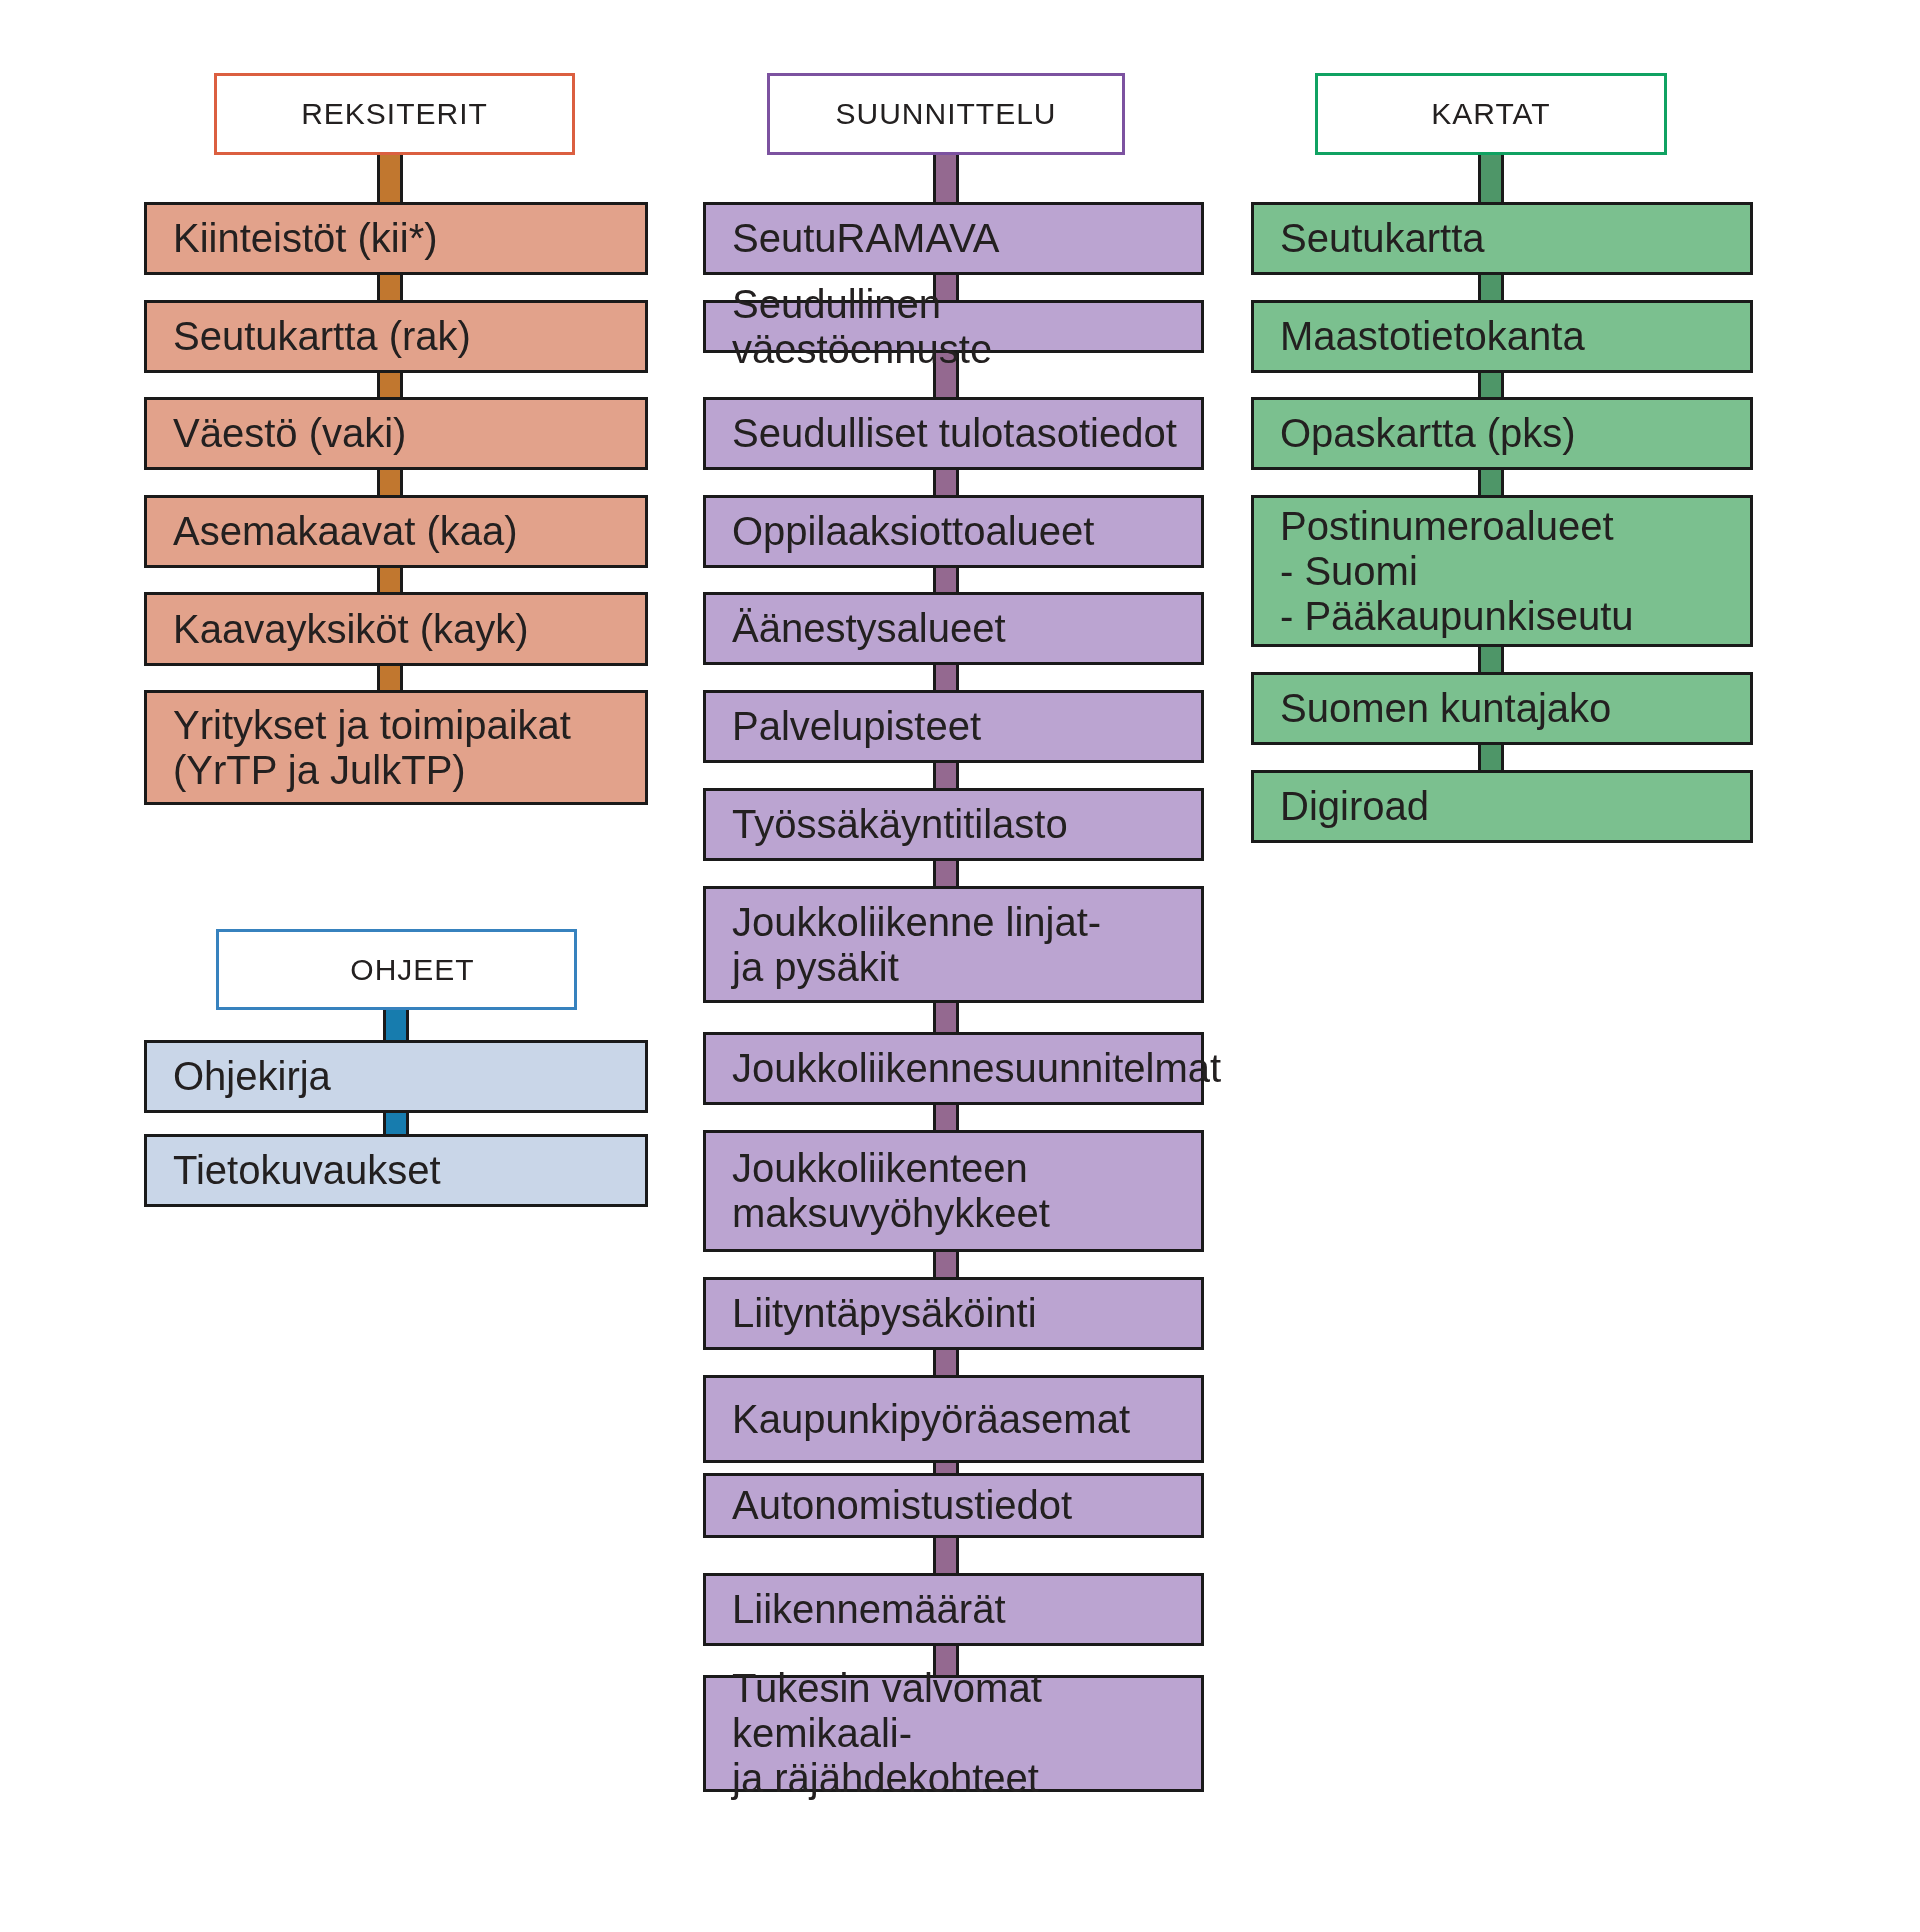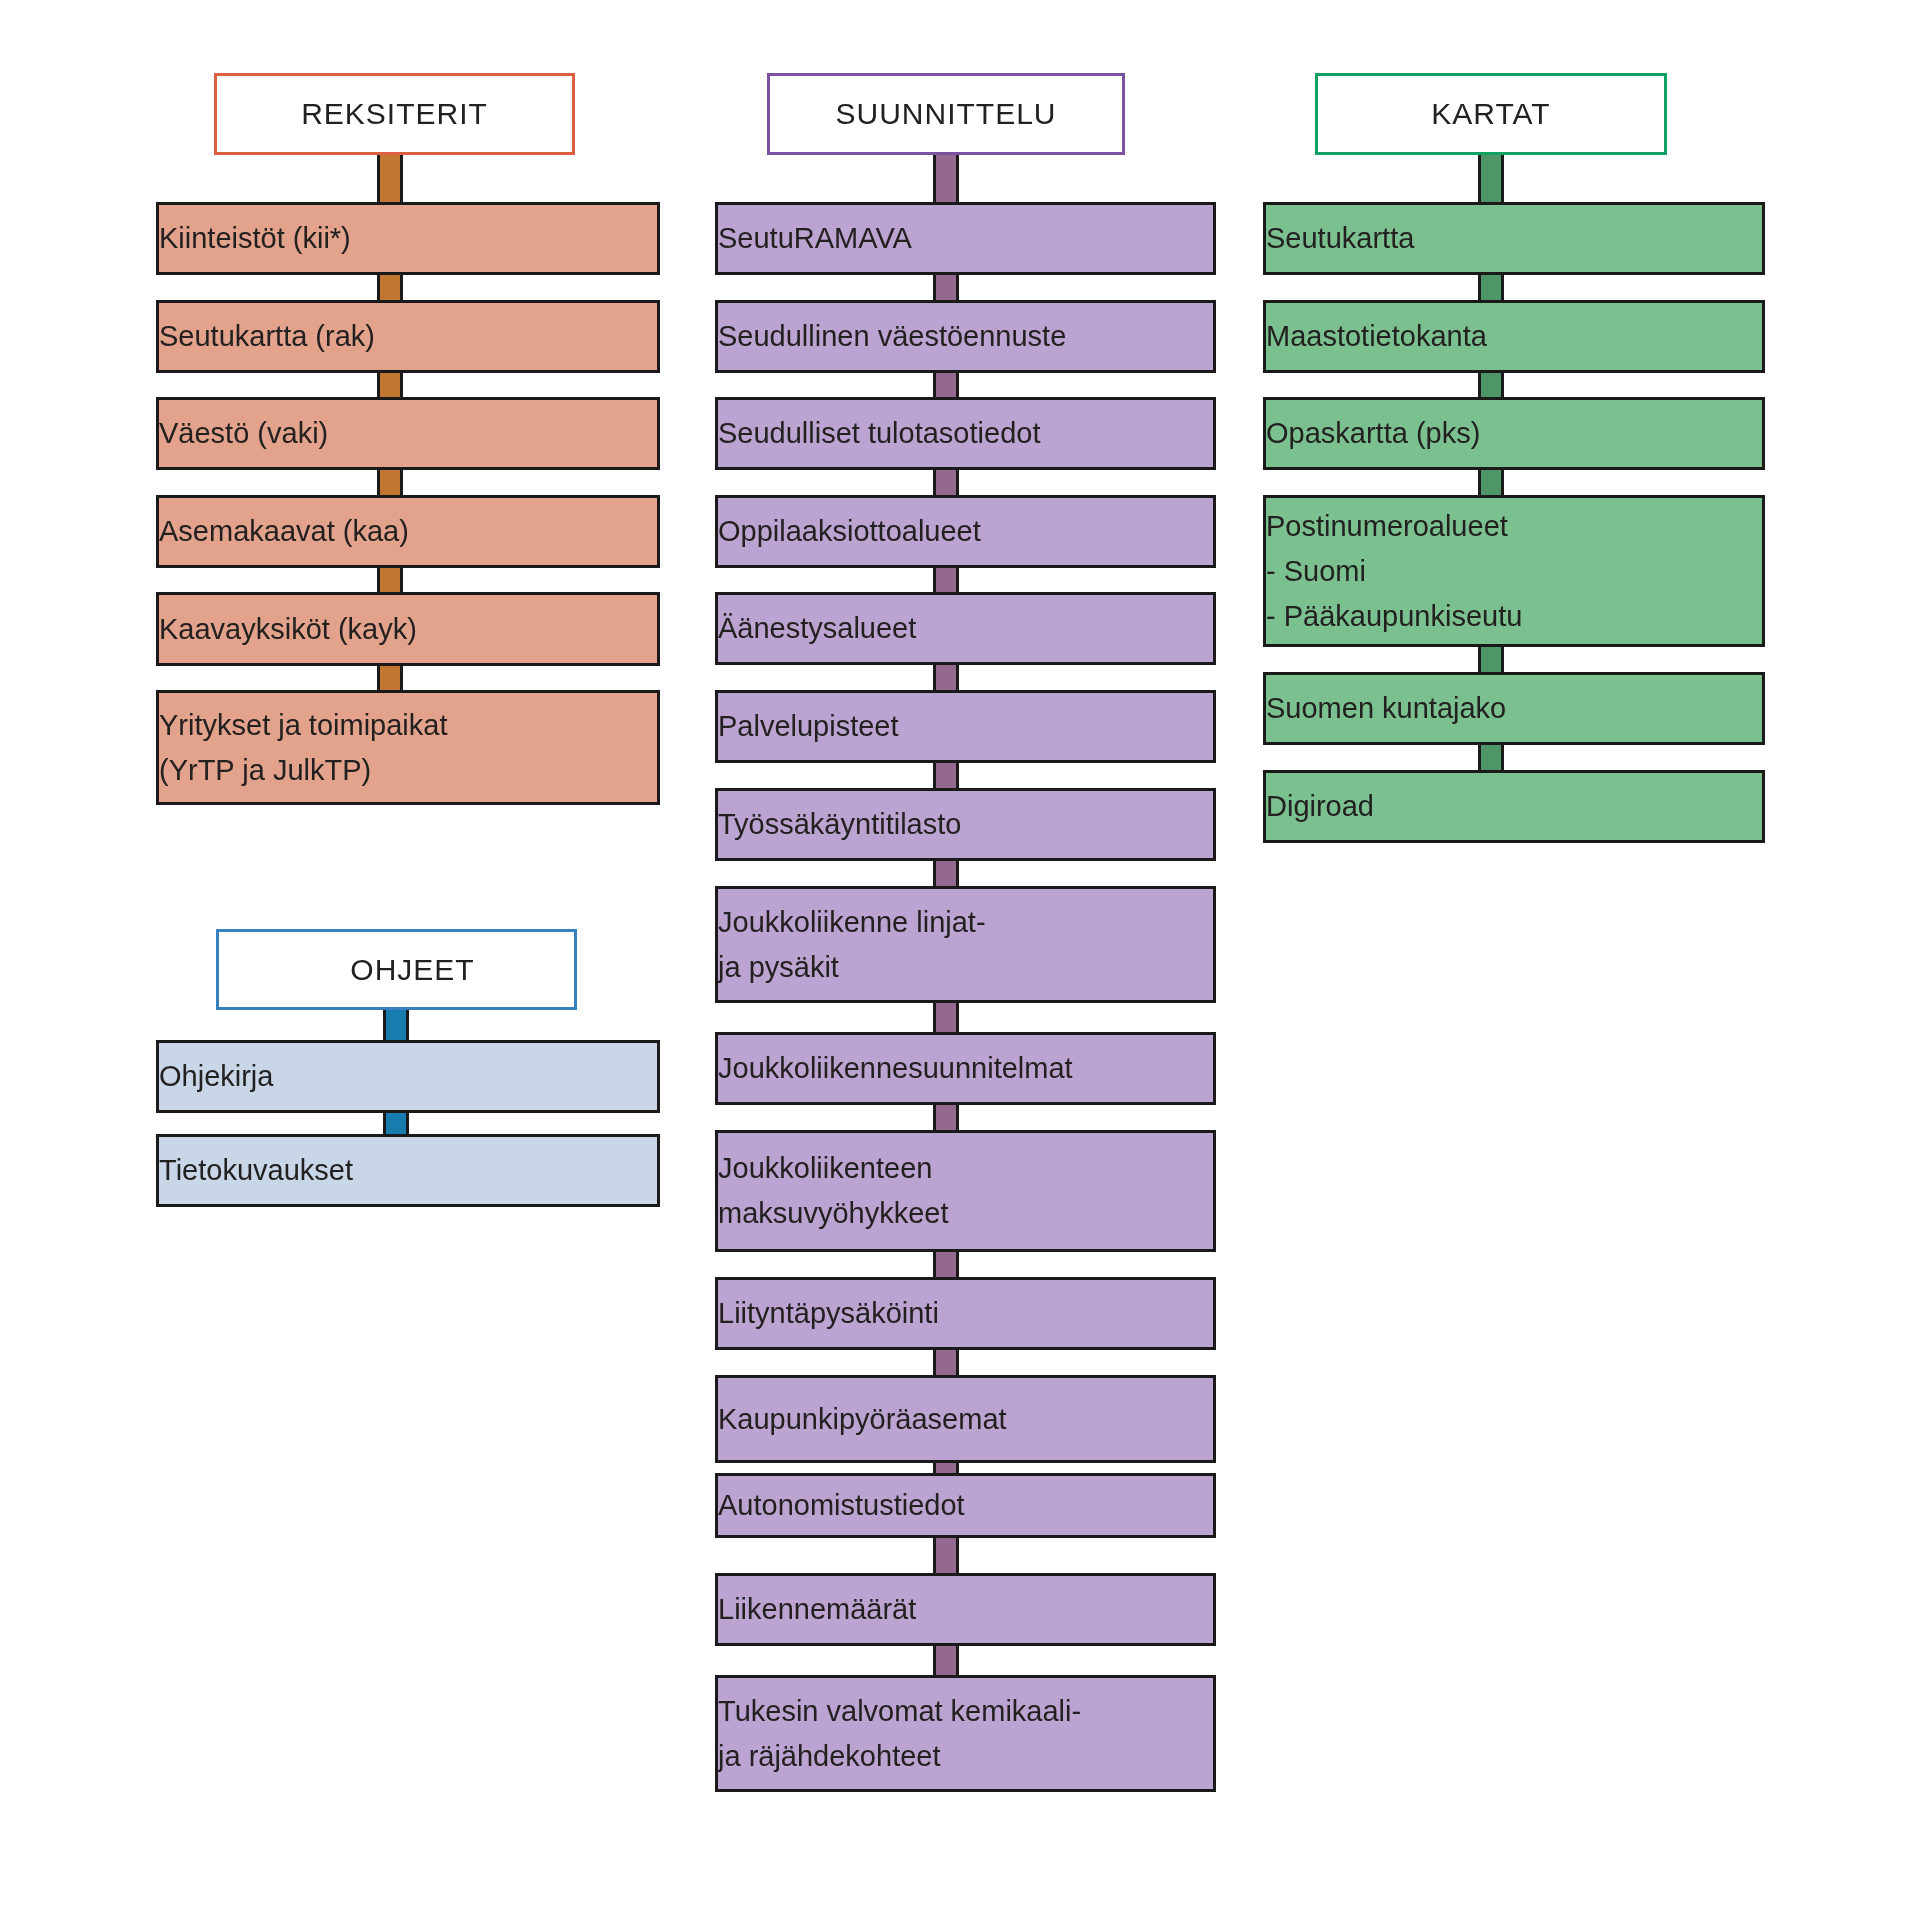--- a/index.html
+++ b/index.html
@@ -8,25 +8,24 @@
     background:var(--background,#ffffff);
     font-family:"Liberation Sans",sans-serif;
     color:var(--text,#232020);
     overflow:hidden;
   }
   .box{
     position:absolute;
     box-sizing:border-box;
     border:3px solid var(--box_border,#1a1a1a);
     display:flex;align-items:center;
-    padding-right:10px;
-    font-size:29px;line-height:45px;
+    padding-left:26px;padding-right:10px;
+    font-size:40px;line-height:45px;
     white-space:pre-line;
     z-index:1;
-    margin-left:12px;
   }
   .b-rek{left:144px;width:504px;background:var(--rekisterit_fill);}
   .b-ohj{left:144px;width:504px;background:var(--ohjeet_fill);}
   .b-suu{left:703px;width:501px;background:var(--suunnittelu_fill);}
   .b-kar{left:1251px;width:502px;background:var(--kartat_fill);}
 
   .header{
     position:absolute;background:#ffffff;
     box-sizing:border-box;border:3px solid;
     display:flex;align-items:center;justify-content:center;
@@ -67,21 +66,21 @@
 <div class="box b-rek" style="top:397px;height:73px">Väestö (vaki)</div>
 <div class="box b-rek" style="top:495px;height:73px">Asemakaavat (kaa)</div>
 <div class="box b-rek" style="top:592px;height:74px">Kaavayksiköt (kayk)</div>
 <div class="box b-rek" style="top:690px;height:115px">Yritykset ja toimipaikat
 (YrTP ja JulkTP)</div>
 
 <div class="box b-ohj" style="top:1040px;height:73px">Ohjekirja</div>
 <div class="box b-ohj" style="top:1134px;height:73px">Tietokuvaukset</div>
 
 <div class="box b-suu" style="top:202px;height:73px">SeutuRAMAVA</div>
-<div class="box b-suu" style="top:300px;height:73px">Seudullinen väestöennuste</div>
+<div class="box b-suu" style="top:300px;height:53px">Seudullinen väestöennuste</div>
 <div class="box b-suu" style="top:397px;height:73px">Seudulliset tulotasotiedot</div>
 <div class="box b-suu" style="top:495px;height:73px">Oppilaaksiottoalueet</div>
 <div class="box b-suu" style="top:592px;height:73px">Äänestysalueet</div>
 <div class="box b-suu" style="top:690px;height:73px">Palvelupisteet</div>
 <div class="box b-suu" style="top:788px;height:73px">Työssäkäyntitilasto</div>
 <div class="box b-suu" style="top:886px;height:117px">Joukkoliikenne linjat-
 ja pysäkit</div>
 <div class="box b-suu" style="top:1032px;height:73px">Joukkoliikennesuunnitelmat</div>
 <div class="box b-suu" style="top:1130px;height:122px">Joukkoliikenteen
 maksuvyöhykkeet</div>

